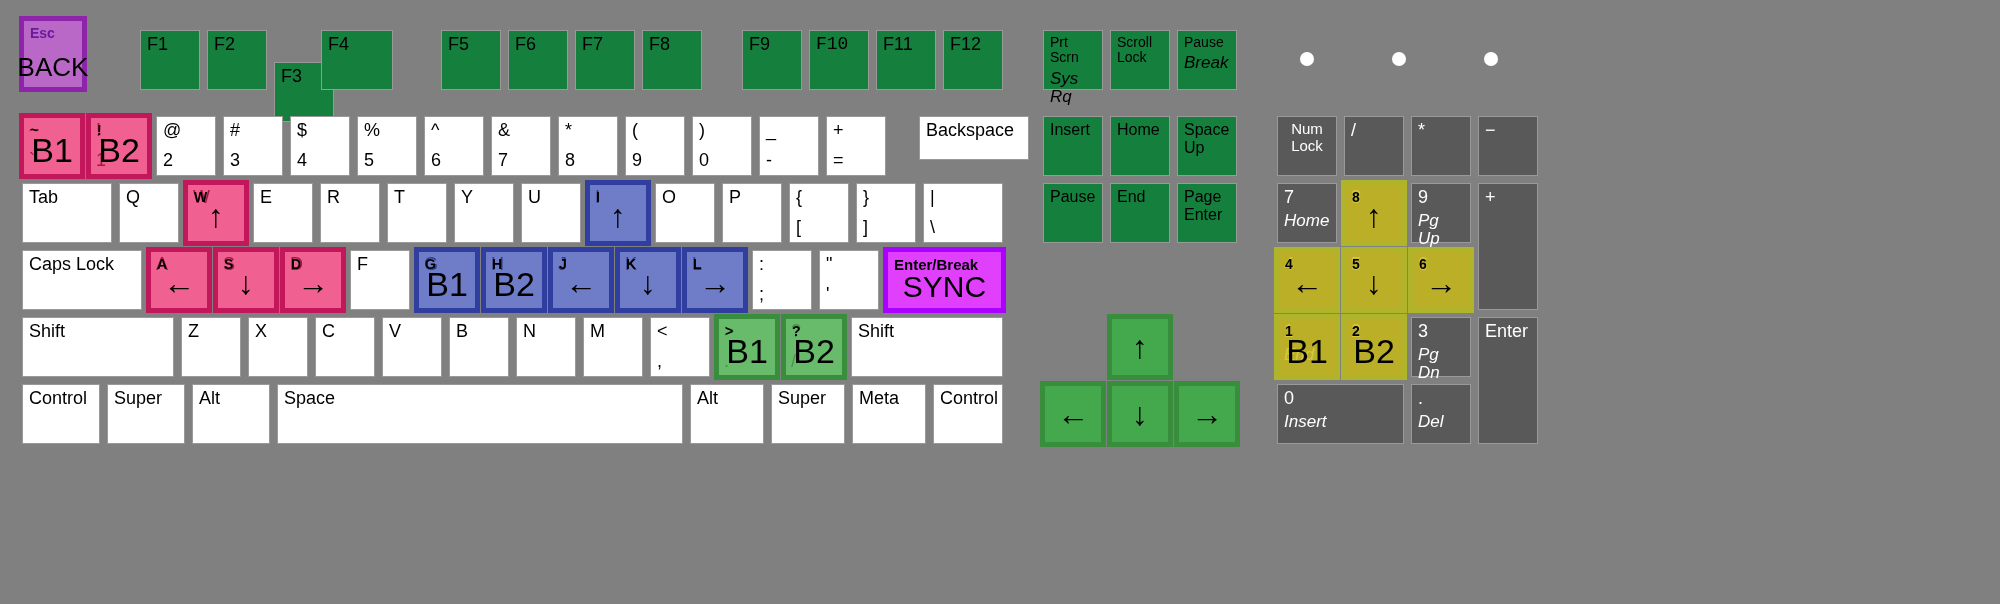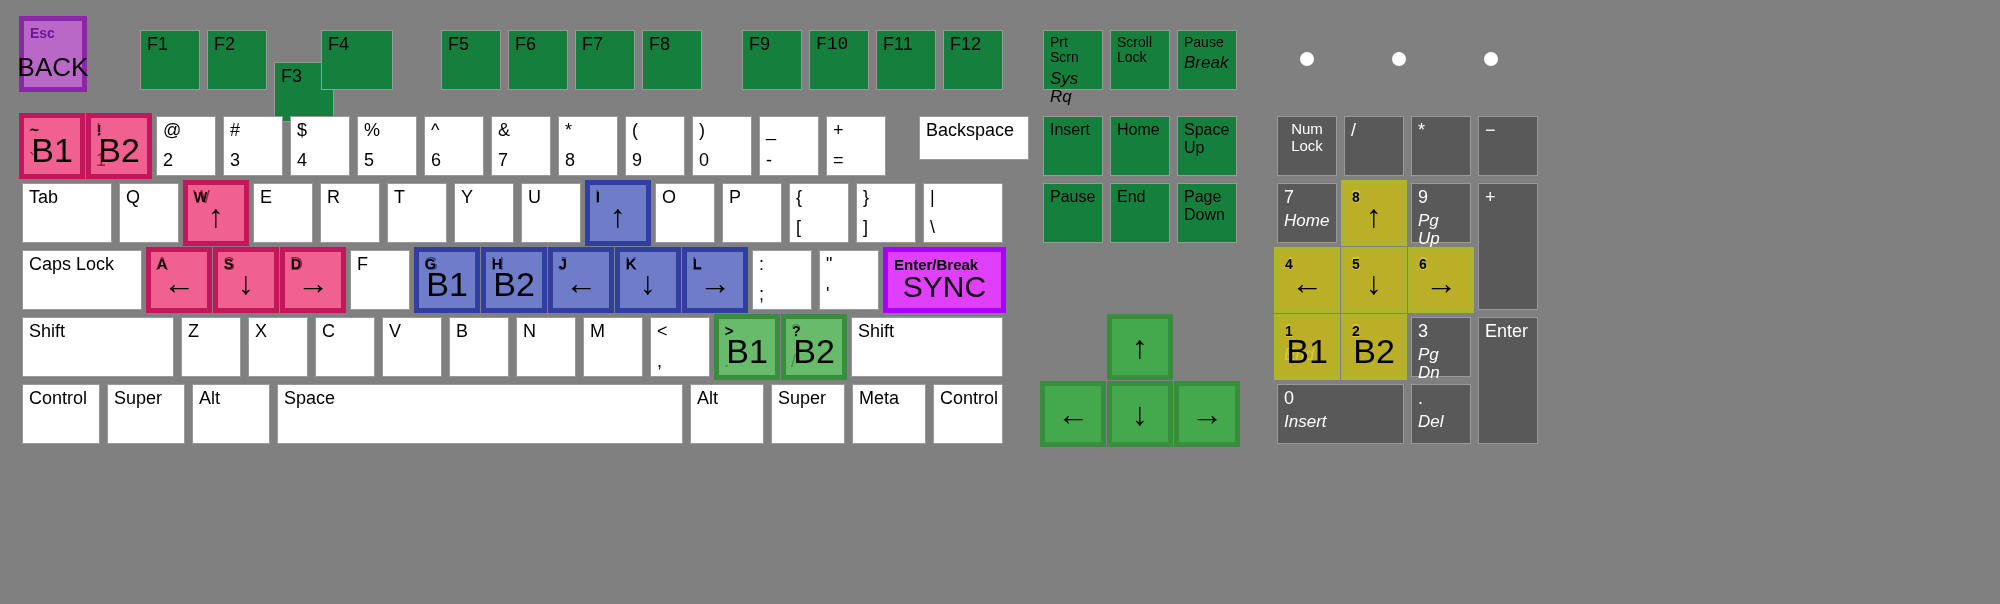--- a/index.html
+++ b/index.html
@@ -327,21 +327,21 @@
 <div class="key gray" style="left:1177px;top:116px;width:60px;height:60px;font-size:16px;">
     <span>Space Up</span>
   </div>
 <div class="key gray" style="left:1043px;top:183px;width:60px;height:60px;font-size:16px;">
     <span>Pause</span>
   </div>
 <div class="key gray" style="left:1110px;top:183px;width:60px;height:60px;font-size:16px;">
     <span>End</span>
   </div>
 <div class="key gray" style="left:1177px;top:183px;width:60px;height:60px;font-size:16px;">
-    <span>Page Down</span>
+    <span>Page Enter</span>
   </div>
 
 <div class="key gray" style="left:1110px;top:317px;width:60px;height:60px;"></div>
 <div class="key gray" style="left:1043px;top:384px;width:60px;height:60px;"></div>
 <div class="key gray" style="left:1110px;top:384px;width:60px;height:60px;"></div>
 <div class="key gray" style="left:1177px;top:384px;width:60px;height:60px;"></div>
 
 <div class="key dark" style="left:1277px;top:116px;width:60px;height:60px;font-size:15px;text-align:center;">
     <span>Num Lock</span>
   </div>

